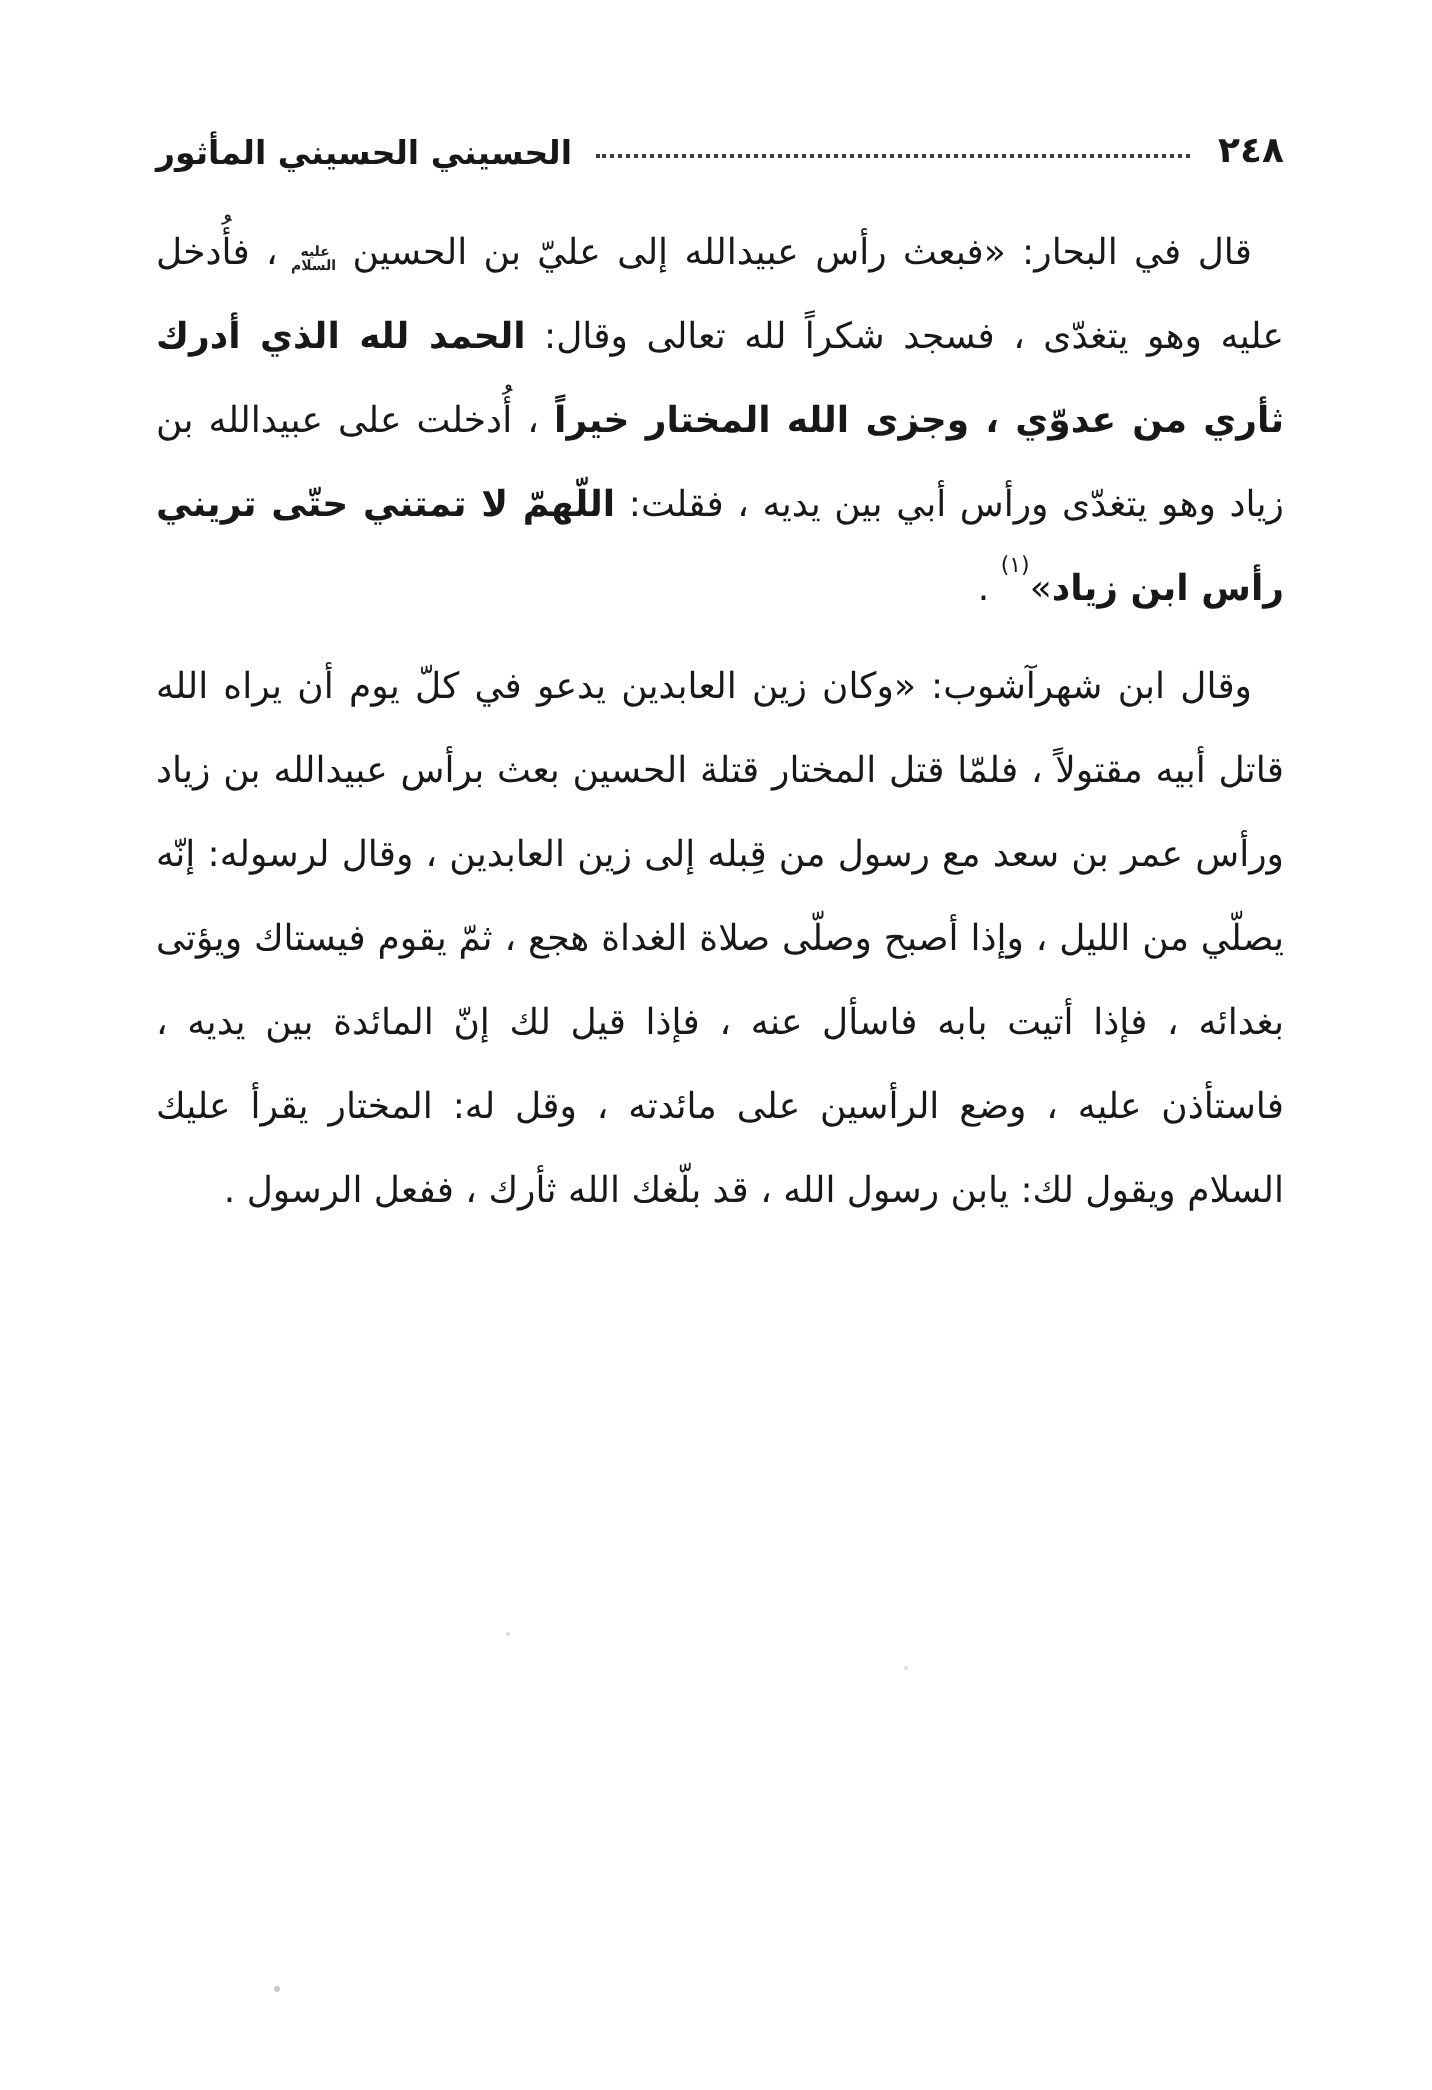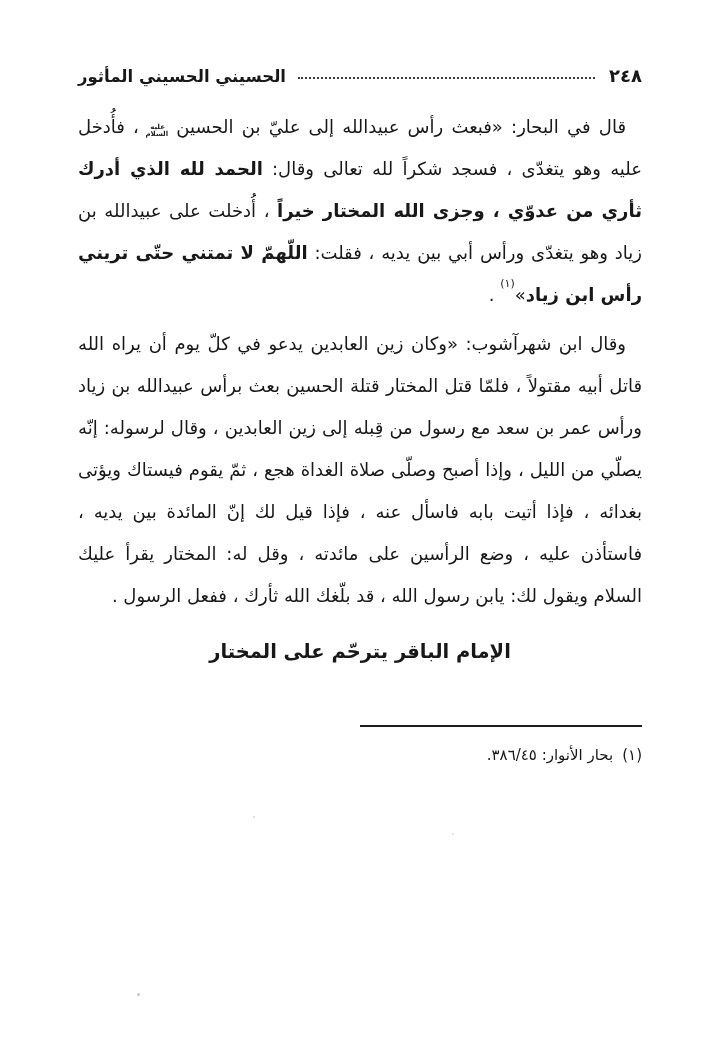--- a/index.html
+++ b/index.html
@@ -91,33 +91,22 @@
     <span class="book-title">الحسيني الحسيني المأثور</span>
   </header>
 
   <main class="body-text">
 
     <p class="para"><span>قال في البحار: «فبعث رأس عبيدالله إلى عليّ بن الحسين </span><span class="honorific">عليه السلام</span><span> ، فأُدخل عليه وهو يتغدّى ، فسجد شكراً لله تعالى وقال: </span><span class="b">الحمد لله الذي أدرك ثأري من عدوّي ، وجزى الله المختار خيراً</span><span> ، أُدخلت على عبيدالله بن زياد وهو يتغدّى ورأس أبي بين يديه ، فقلت: </span><span class="b">اللّهمّ لا تمتني حتّى تريني رأس ابن زياد</span><span>»</span><sup class="fn-ref">(١)</sup><span> .</span></p>
 
     <p class="para"><span>وقال ابن شهرآشوب: «وكان زين العابدين يدعو في كلّ يوم أن يراه الله قاتل أبيه مقتولاً ، فلمّا قتل المختار قتلة الحسين بعث برأس عبيدالله بن زياد ورأس عمر بن سعد مع رسول من قِبله إلى زين العابدين ، وقال لرسوله: إنّه يصلّي من الليل ، وإذا أصبح وصلّى صلاة الغداة هجع ، ثمّ يقوم فيستاك ويؤتى بغدائه ، فإذا أتيت بابه فاسأل عنه ، فإذا قيل لك إنّ المائدة بين يديه ، فاستأذن عليه ، وضع الرأسين على مائدته ، وقل له: المختار يقرأ عليك السلام ويقول لك: يابن رسول الله ، قد بلّغك الله ثأرك ، ففعل الرسول .</span></p>
 
 
-    <h2 class="section-heading">الإمام الباقر يترحّم على المختار</h2>
 
 
   </main>
 
-  <footer class="footnotes">
-    <div class="fn-sep"></div>
-    <div class="fn-line">
-      <span class="fn-marker">(١)</span><span class="fn-text">بحار الأنوار: ٣٨٦/٤٥.</span>
-    </div>
-    <div class="fn-line">
-      
-    </div>
-
-  </footer>
 
   <div class="speck speck-1"></div>
   <div class="speck speck-2"></div>
   <div class="speck speck-3"></div>
 
 </div>
 
 </body></html>

